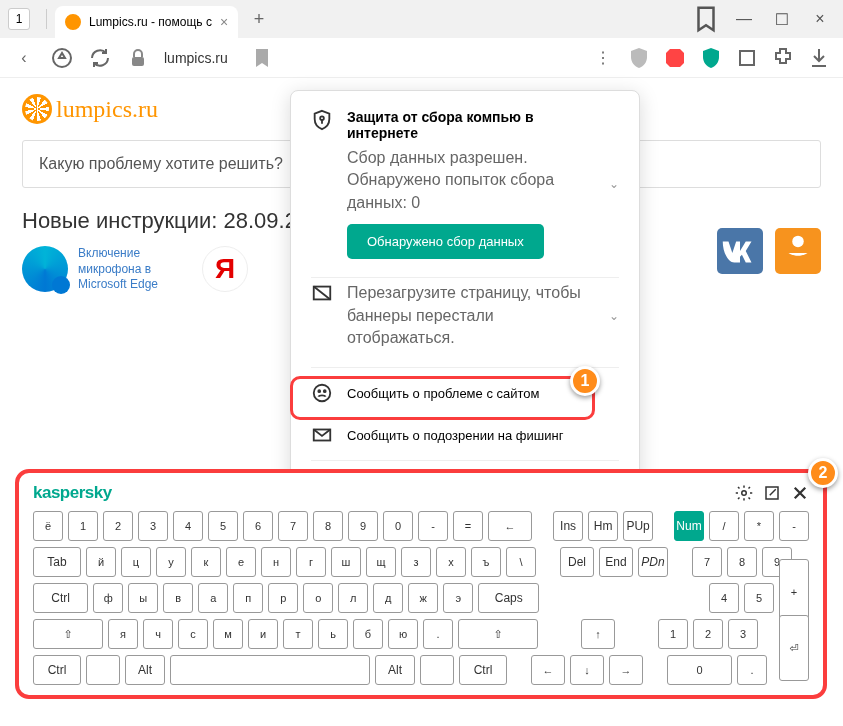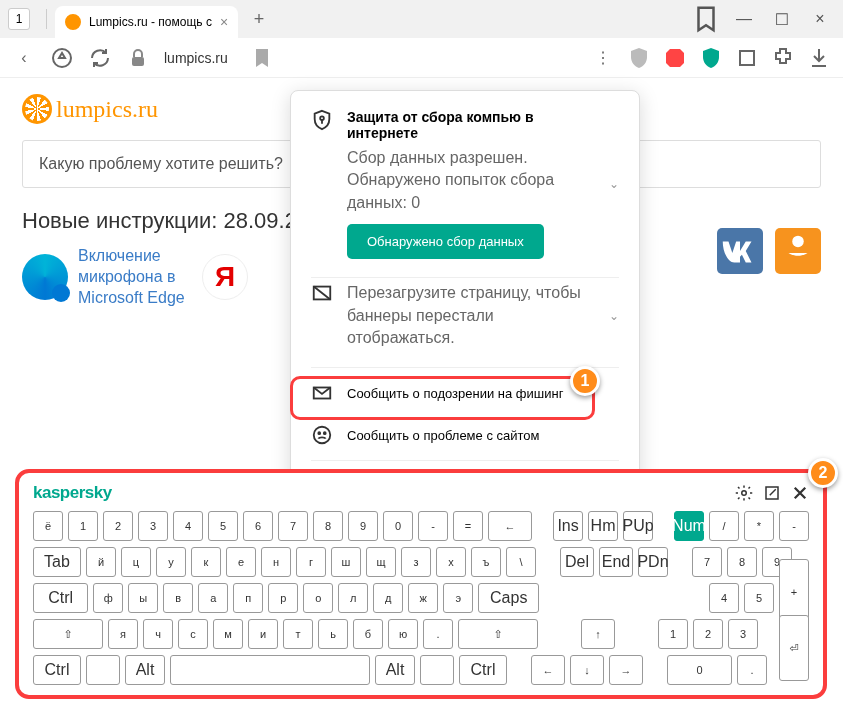--- a/index.html
+++ b/index.html
@@ -29,21 +29,21 @@
 .logo-circle { width: 30px; height: 30px; border-radius: 50%; background: #ff9500; position: relative; }
 .logo-circle::before { content: ""; position: absolute; inset: 3px; border-radius: 50%; background: repeating-conic-gradient(#fff 0 20deg, #ff9500 20deg 40deg); }
 .logo-text { font-size: 24px; color: #ff9500; font-family: Georgia, serif; }
 .search-box { border: 1px solid #ddd; border-radius: 3px; padding: 14px 16px; font-size: 16px; color: #555; }
 .section-title { font-size: 22px; color: #333; margin: 20px 0 12px; font-weight: normal; }
 .cards-row { display: flex; gap: 14px; align-items: center; }
 .card { display: flex; align-items: center; gap: 10px; }
 .card-icon { width: 46px; height: 46px; }
 .edge-icon { background: conic-gradient(from 180deg, #0078d4, #00b4d8, #0078d4); border-radius: 50%; position: relative; }
 .edge-icon::after { content: ""; position: absolute; width: 18px; height: 18px; background: #0078d4; border-radius: 50%; bottom: -2px; right: -2px; }
-.card-link { color: #3a7cc7; font-size: 16px; line-height: 1.3; max-width: 110px; }
+.card-link { color: #3a7cc7; font-size: 12px; line-height: 1.3; max-width: 110px; }
 .ya-icon { width: 46px; height: 46px; border: 1px solid #eee; border-radius: 50%; display: flex; align-items: center; justify-content: center; font-size: 28px; color: #e30000; font-weight: bold; background: #fff; }
 
 .social { position: absolute; right: 22px; top: 150px; display: flex; gap: 12px; }
 .social-btn { width: 46px; height: 46px; border-radius: 5px; display: flex; align-items: center; justify-content: center; color: #fff; font-weight: bold; font-size: 20px; }
 .vk { background: #4a76a8; }
 .ok { background: #f7931e; }
 
 .popup { position: absolute; top: 90px; left: 290px; width: 350px; background: #fff; border: 1px solid #ddd; border-radius: 8px; box-shadow: 0 4px 20px rgba(0,0,0,0.15); padding: 18px 20px; z-index: 100; }
 .popup-section { margin-bottom: 18px; }
 .popup-row { display: flex; gap: 14px; align-items: flex-start; }
@@ -64,21 +64,21 @@
 .badge-2 { background: #ff8c1a; top: 458px; left: 808px; }
 
 .kbd-panel { position: absolute; top: 469px; left: 15px; width: 812px; height: 230px; border: 4px solid #fb3d3d; border-radius: 14px; background: #fff; padding: 10px 14px 14px; z-index: 150; }
 .kbd-header { display: flex; align-items: center; margin-bottom: 8px; }
 .kbd-logo { color: #00a88e; font-size: 17px; font-weight: bold; letter-spacing: -0.5px; }
 .kbd-tools { margin-left: auto; display: flex; gap: 10px; }
 .kbd-tools span { width: 18px; height: 18px; color: #333; }
 .kbd-rows { display: flex; flex-direction: column; gap: 6px; }
 .kbd-row { display: flex; gap: 5px; }
 .key { height: 30px; min-width: 30px; border: 1px solid #999; border-radius: 3px; display: flex; align-items: center; justify-content: center; font-size: 11px; color: #333; background: #fff; }
-.key.sm { font-size: 16px; }
+.key.sm { font-size: 12px; }
 .key.num-active { background: #00a88e; color: #fff; border-color: #00a88e; }
 .kgap { width: 14px; }
 svg { width: 100%; height: 100%; }
 </style>
 </head>
 <body>
 
 <div class="tab-bar">
   <div class="tab-number">1</div>
   <div class="tab-sep"></div>
@@ -218,33 +218,33 @@
           </svg></span>
       <div class="popup-body">
         <div class="popup-text">Перезагрузите страницу, чтобы баннеры перестали отображаться.</div>
       </div>
       <span class="popup-chevron">⌄</span>
     </div>
   </div>
   <hr>
   <div class="popup-item">
     <span class="popup-icon"><svg viewBox="0 0 24 24" fill="none" stroke="currentColor" stroke-width="2">
-          <rect x="3" y="6" width="18" height="12"></rect>
-          <path d="M3 6l9 7 9-7"></path>
-        </svg></span>
-    <span>Сообщить о подозрении на фишинг</span>
-  </div>
-  <div class="popup-item">
-    <span class="popup-icon"><svg viewBox="0 0 24 24" fill="none" stroke="currentColor" stroke-width="2">
           <circle cx="12" cy="12" r="9"></circle>
           <circle cx="9" cy="10" r="1" fill="currentColor"></circle>
           <circle cx="15" cy="10" r="1" fill="currentColor"></circle>
           <path d="M8 16c1-2 7-2 8 0"></path>
         </svg></span>
     <span>Сообщить о проблеме с сайтом</span>
+  </div>
+  <div class="popup-item">
+    <span class="popup-icon"><svg viewBox="0 0 24 24" fill="none" stroke="currentColor" stroke-width="2">
+          <rect x="3" y="6" width="18" height="12"></rect>
+          <path d="M3 6l9 7 9-7"></path>
+        </svg></span>
+    <span>Сообщить о подозрении на фишинг</span>
   </div>
   <hr>
   <div class="popup-item highlighted">
     <span class="popup-icon"><svg viewBox="0 0 24 24" fill="none" stroke="currentColor" stroke-width="2">
           <rect x="3" y="7" width="18" height="11" rx="1"></rect>
           <path d="M6 10h1m2 0h1m2 0h1m2 0h1m2 0h1M6 13h1m2 0h1m2 0h1m2 0h1m2 0h1M8 16h8"></path>
         </svg></span>
   </div>
 </div>
 
@@ -306,21 +306,21 @@
         <div class="key" style="width: 30px;">г</div>
         <div class="key" style="width: 30px;">ш</div>
         <div class="key" style="width: 30px;">щ</div>
         <div class="key" style="width: 30px;">з</div>
         <div class="key" style="width: 30px;">х</div>
         <div class="key" style="width: 30px;">ъ</div>
         <div class="key" style="width: 30px;">\</div>
         <div class="kgap"></div>
         <div class="key sm" style="width: 34px;">Del</div>
         <div class="key sm" style="width: 34px;">End</div>
-        <div class="key sm" style="width: 18px;">PDn</div>
+        <div class="key sm" style="width: 18px; font-style: italic;">PDn</div>
         <div class="kgap"></div>
         <div class="key" style="width: 30px;">7</div>
         <div class="key" style="width: 30px;">8</div>
         <div class="key" style="width: 30px;">9</div>
       </div>
       <div class="kbd-row">
         <div class="key sm" style="width: 58px;">Ctrl</div>
         <div class="key" style="width: 30px;">ф</div>
         <div class="key" style="width: 30px;">ы</div>
         <div class="key" style="width: 30px;">в</div>

